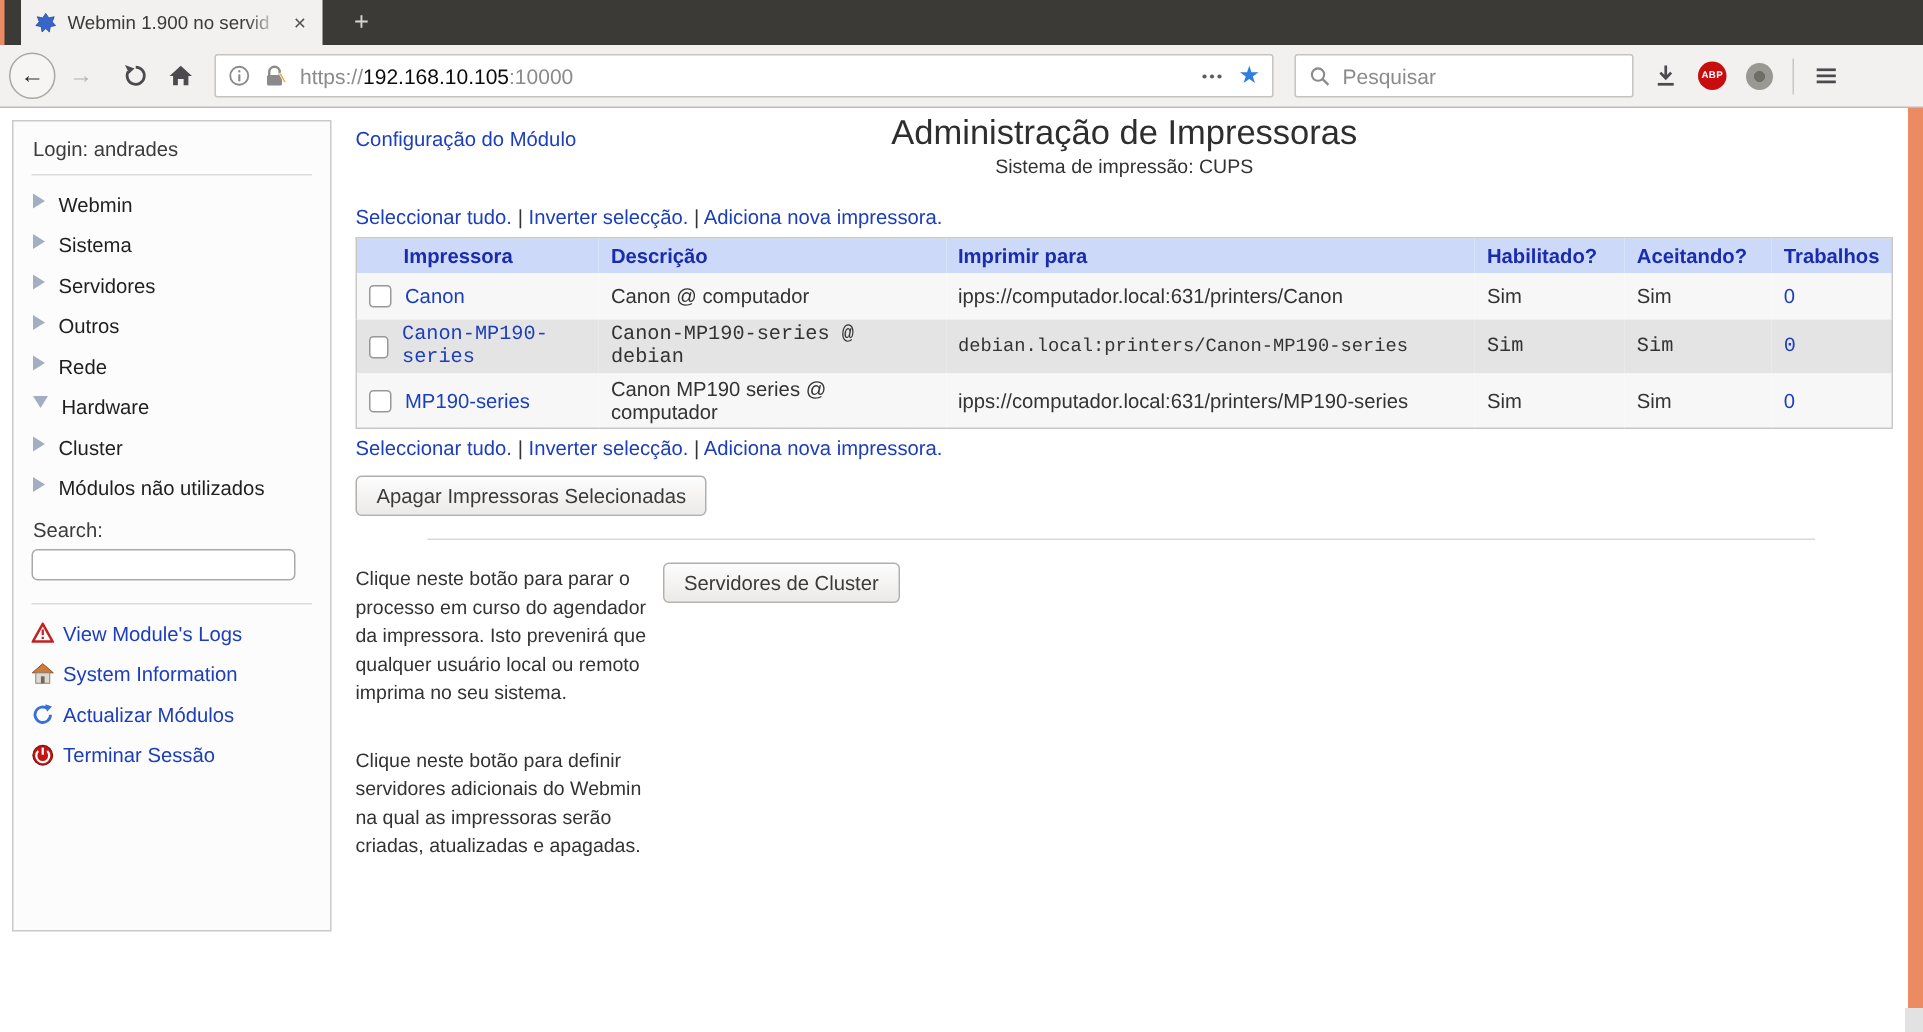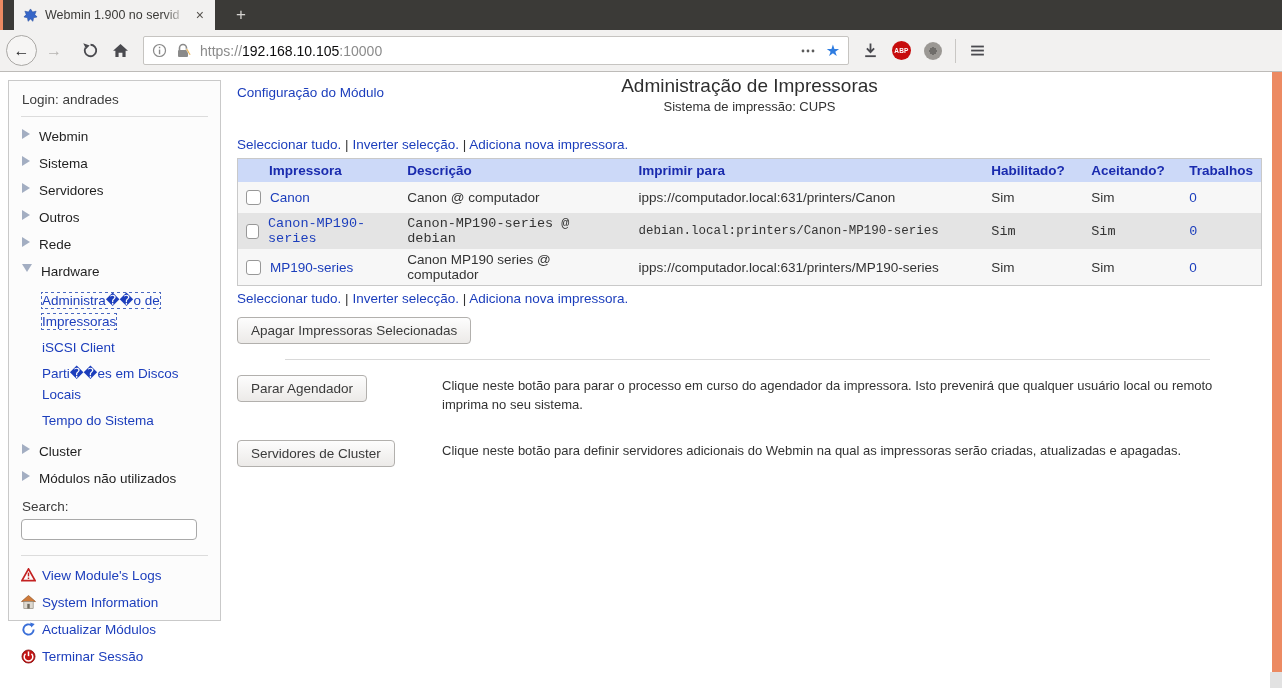--- a/index.html
+++ b/index.html
@@ -77,21 +77,21 @@
   .focused-link { outline:1px dotted #4a68c0; }
   .search-label { margin:13px 0 5px 1px; color:#3c3c3c; }
   .side-search-input { width:176px; height:21px; border:1px solid #a9a9a9; border-radius:4px; background:#fff; }
   .side-hr2 { border:none; border-top:1px solid #dcdcdc; margin:15px 0 4px 0; }
   .footer-link { display:flex; align-items:flex-start; gap:6px; margin:12px 0; }
   .footer-link svg { flex:0 0 auto; }
   
   .main { position:absolute; left:237px; top:4px; width:1025px; }
   .main-header { position:relative; min-height:42px; }
   .config-link { position:absolute; left:0; top:9px; font-size:13.5px; }
-  .page-title { text-align:center; font-size:19px; color:#2e2e2e; font-weight:400; line-height:1.05; }
+  .page-title { text-align:center; font-size:23px; color:#2e2e2e; font-weight:400; line-height:1.05; }
   .page-subtitle { text-align:center; font-size:13px; color:#333; margin-top:3px; }
   .select-links { font-size:13.5px; color:#333; }
   .select-links-top { margin-top:19px; }
   .select-links-bottom { margin-top:5px; }
   .printer-table { border-collapse:collapse; width:1025px; margin-top:6px; border:1px solid #c9c9c9; font-size:13.5px; }
   .printer-table th {
     background:#ccd9f8; color:#1a2bae; text-align:left; font-weight:bold;
     padding:4px 8px; height:23px;
   }
   .printer-table td { padding:3px 8px; height:31px; color:#333; }
@@ -156,20 +156,27 @@
     <span class="page-dots">
       <svg width="16" height="16" viewBox="0 0 16 16">
         <circle cx="3" cy="8" r="1.4" fill="#5b5b5b"></circle>
           <circle cx="8" cy="8" r="1.4" fill="#5b5b5b"></circle>
           <circle cx="13" cy="8" r="1.4" fill="#5b5b5b"></circle>
       </svg>
     </span>
     <span class="star">★</span>
   </div>
 
+  <div class="searchbar">
+    <svg width="14" height="14" viewBox="0 0 16 16">
+      <circle cx="6.5" cy="6.5" r="4.7" fill="none" stroke="#8a8a8a" stroke-width="1.6"></circle>
+      <line x1="10" y1="10" x2="14.4" y2="14.4" stroke="#8a8a8a" stroke-width="1.7"></line>
+    </svg>
+    <span class="search-placeholder">Pesquisar</span>
+  </div>
 
   <div class="tool-icon">
     <svg class="icon16" viewBox="0 0 16 16">
       <path d="M8 1.5 V9 M4.6 6 L8 9.6 L11.4 6" fill="none" stroke="#4a4a4f" stroke-width="1.7"></path>
       <rect x="3" y="12.5" width="10" height="1.7" fill="#4a4a4f"></rect>
     </svg>
   </div>
   <div class="tool-icon abp-badge">ABP</div>
   <div class="tool-icon">
       <div class="wheel-icon"></div>
@@ -208,26 +215,20 @@
     </div>
     <div class="tree-item">
       <span class="tri-right"></span>
       <span>Rede</span>
     </div>
     <div class="tree-item">
       <span class="tri-down"></span>
       <span>Hardware</span>
     </div>
 
-    <div class="tree-children">
-      <a href="#" class="side-link"><span class="focused-link">Administra��o de Impressoras</span></a>
-      <a href="#" class="side-link">iSCSI Client</a>
-      <a href="#" class="side-link">Parti��es em Discos Locais</a>
-      <a href="#" class="side-link">Tempo do Sistema</a>
-    </div>
 
     <div class="tree-item">
       <span class="tri-right"></span>
       <span>Cluster</span>
     </div>
     <div class="tree-item">
       <span class="tri-right"></span>
       <span>Módulos não utilizados</span>
     </div>
 
@@ -350,21 +351,20 @@
       <a href="#" class="blue-link">Inverter selecção.</a>
       <span>|</span>
       <a href="#" class="blue-link">Adiciona nova impressora.</a>
     </div>
 
     <button class="gtk-btn delete-btn">Apagar Impressoras Selecionadas</button>
 
     <hr class="main-hr">
 
     <div class="actions">
-      <div class="action-btn-cell"><button class="gtk-btn">Parar Agendador</button></div>
       <div class="action-desc">Clique neste botão para parar o processo em curso do agendador da impressora. Isto prevenirá que qualquer usuário local ou remoto imprima no seu sistema.</div>
       <div class="action-btn-cell"><button class="gtk-btn">Servidores de Cluster</button></div>
       <div class="action-desc">Clique neste botão para definir servidores adicionais do Webmin na qual as impressoras serão criadas, atualizadas e apagadas.</div>
     </div>
   </div>
 </div>
 
 <div class="scrollbar-strip"></div>
 <div class="scrollbar-corner"></div>
 

